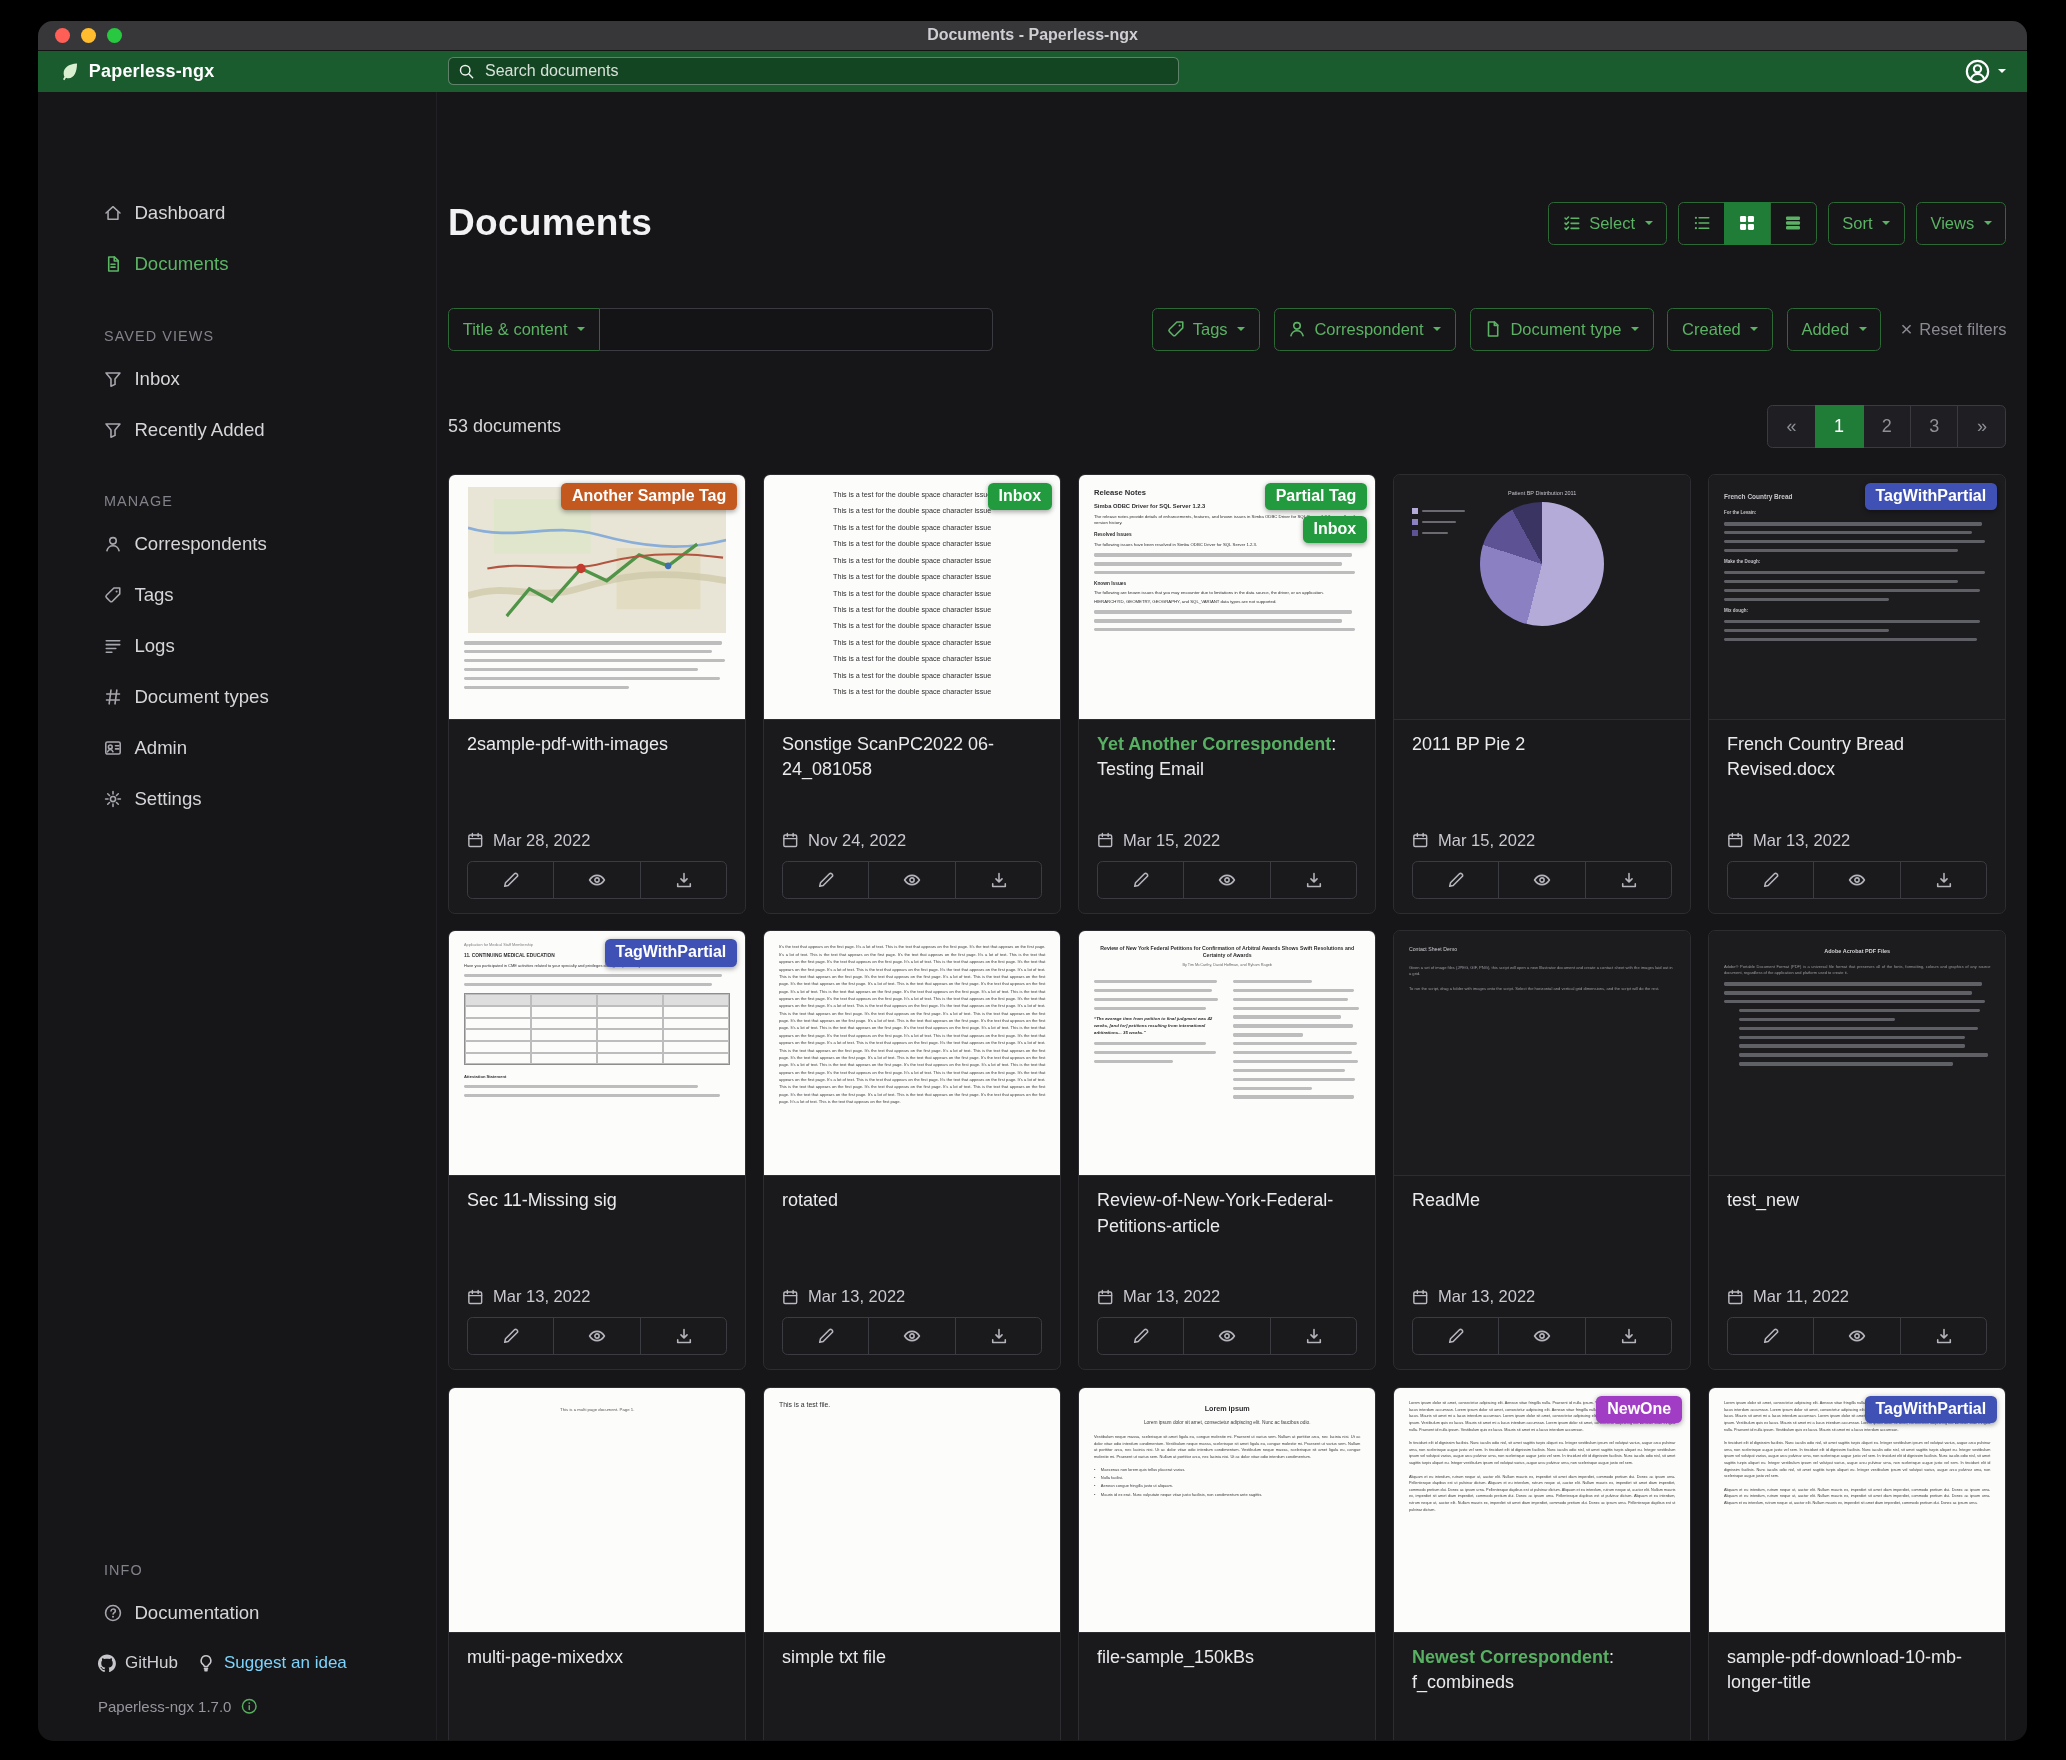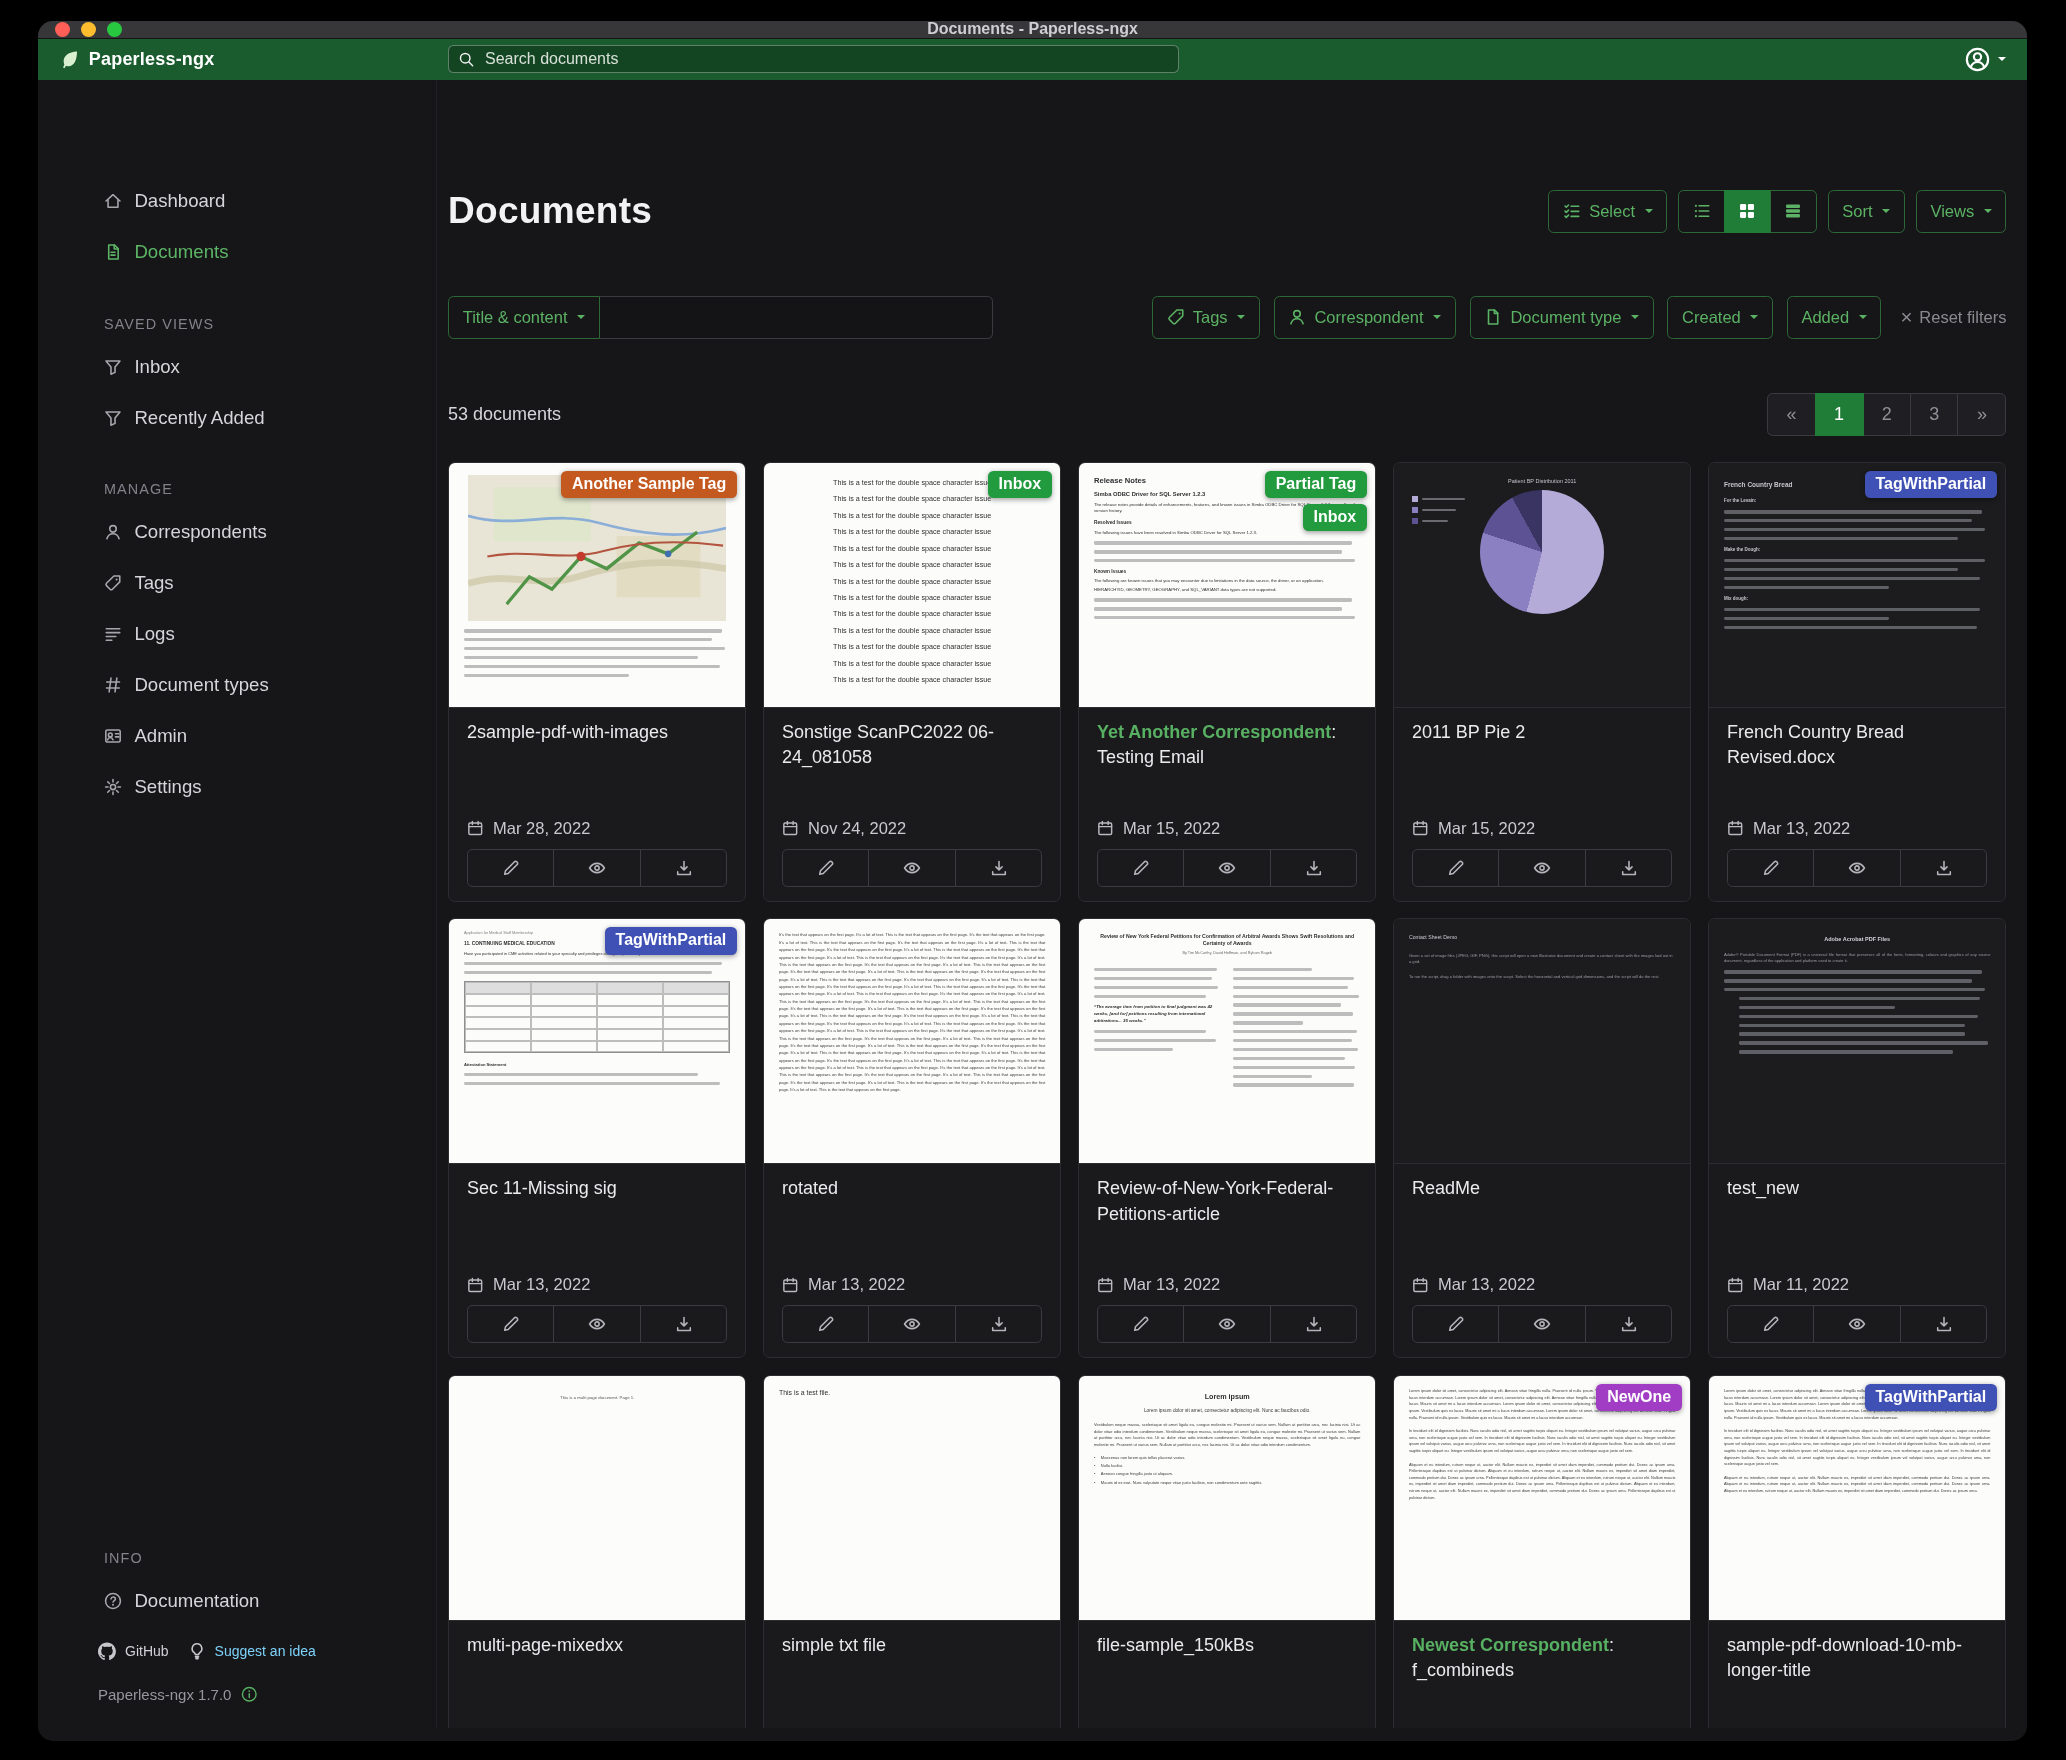--- a/index.html
+++ b/index.html
@@ -1,21 +1,21 @@
 <!DOCTYPE html>
 <html style="font-size:11px"><head>
 <meta charset="utf-8">
 <style>
   html,body{margin:0;padding:0;background:#000;width:2066px;height:1761px;
     font-family:"Liberation Sans","DejaVu Sans",sans-serif;-webkit-font-smoothing:antialiased;position:relative;overflow:hidden}
   *{box-sizing:border-box}
   .window{position:absolute;left:38px;top:20.6px;width:1989px;height:1720px;background:#161618;
     border-radius:15px;overflow:hidden;box-shadow:0 27.5px 82px rgba(0,0,0,.9)}
   
-  .titlebar{height:18px;background:#37373a;border-bottom:0.7px solid #141415;display:flex;align-items:center;justify-content:center;position:relative}
+  .titlebar{height:30px;background:#37373a;border-bottom:0.7px solid #141415;display:flex;align-items:center;justify-content:center;position:relative}
   .lights{position:absolute;left:16.5px;top:0;bottom:0;display:flex;align-items:center;gap:11px}
   .light{width:15px;height:15px;border-radius:50%;display:inline-block}
   .light.red{background:#ff5f57}.light.yellow{background:#febc2e}.light.green{background:#28c840}
   .tl-title{font-size:16px;color:#cfcfd3;font-weight:700}
   
   .navbar{height:41px;background:#1b5c2f;display:flex;align-items:center}
   .brand{display:flex;align-items:center;gap:9.6px;padding-left:20.6px;width:410px;flex-shrink:0}
   .brand .ic{width:20.6px;height:20.6px;color:#d9efcf}
   .brand-name{color:#fff;font-size:18px;font-weight:600;letter-spacing:0.2px}
   .searchbox{position:relative;width:731px;height:27.5px}
@@ -27,21 +27,21 @@
   .usermenu .ic{width:25px;height:25px}
   
   .app{display:flex;height:1648px}
   .sidebar{width:399px;flex-shrink:0;display:flex;flex-direction:column;padding:96px 0 25px;border-right:0.7px solid #212125}
   .side-item{display:flex;align-items:center;gap:12.4px;padding:0 11px 0 66px;height:51px;font-size:18.6px;color:#d6d6da;cursor:pointer;white-space:nowrap}
   .side-item .ic{width:18px;height:18px;color:#a6a6ad;flex-shrink:0}
   .side-item.active{color:#5cb565}.side-item.active .ic{color:#5cb565}
   .side-header{padding:38px 11px 9.6px 66px;font-size:14.4px;letter-spacing:1.1px;color:#82828a;font-weight:500}
   .side-info{margin-top:auto}
   .side-row{display:flex;align-items:center;padding:0 6.9px 0 60px;height:48px;gap:19px}
-  .side-link{display:flex;align-items:center;gap:9px;font-size:14px;color:#d0d0d5;cursor:pointer;white-space:nowrap}
+  .side-link{display:flex;align-items:center;gap:9px;font-size:17px;color:#d0d0d5;cursor:pointer;white-space:nowrap}
   .side-link .ic{width:18px;height:18px;color:#c6c6cb}
   .side-link.dim{color:#7dd3fc}
   .side-version{display:flex;align-items:center;gap:9.6px;padding:11px 11px 0 60px;font-size:15px;color:#96969d}
   .side-version .ic{width:16.5px;height:16.5px;color:#57ae60}
   .main{flex:1;padding:110px 20.6px 0 11px;display:flex;flex-direction:column;overflow:hidden}
   
   .page-head{display:flex;align-items:center}
   .page-title{font-size:37px;font-weight:700;color:#f2f2f4;margin:0;letter-spacing:0.3px}
   .head-actions{margin-left:auto;display:flex;align-items:center;gap:11px}
   .obtn{display:inline-flex;align-items:center;justify-content:center;gap:8.2px;height:43px;padding:0 13.7px;

